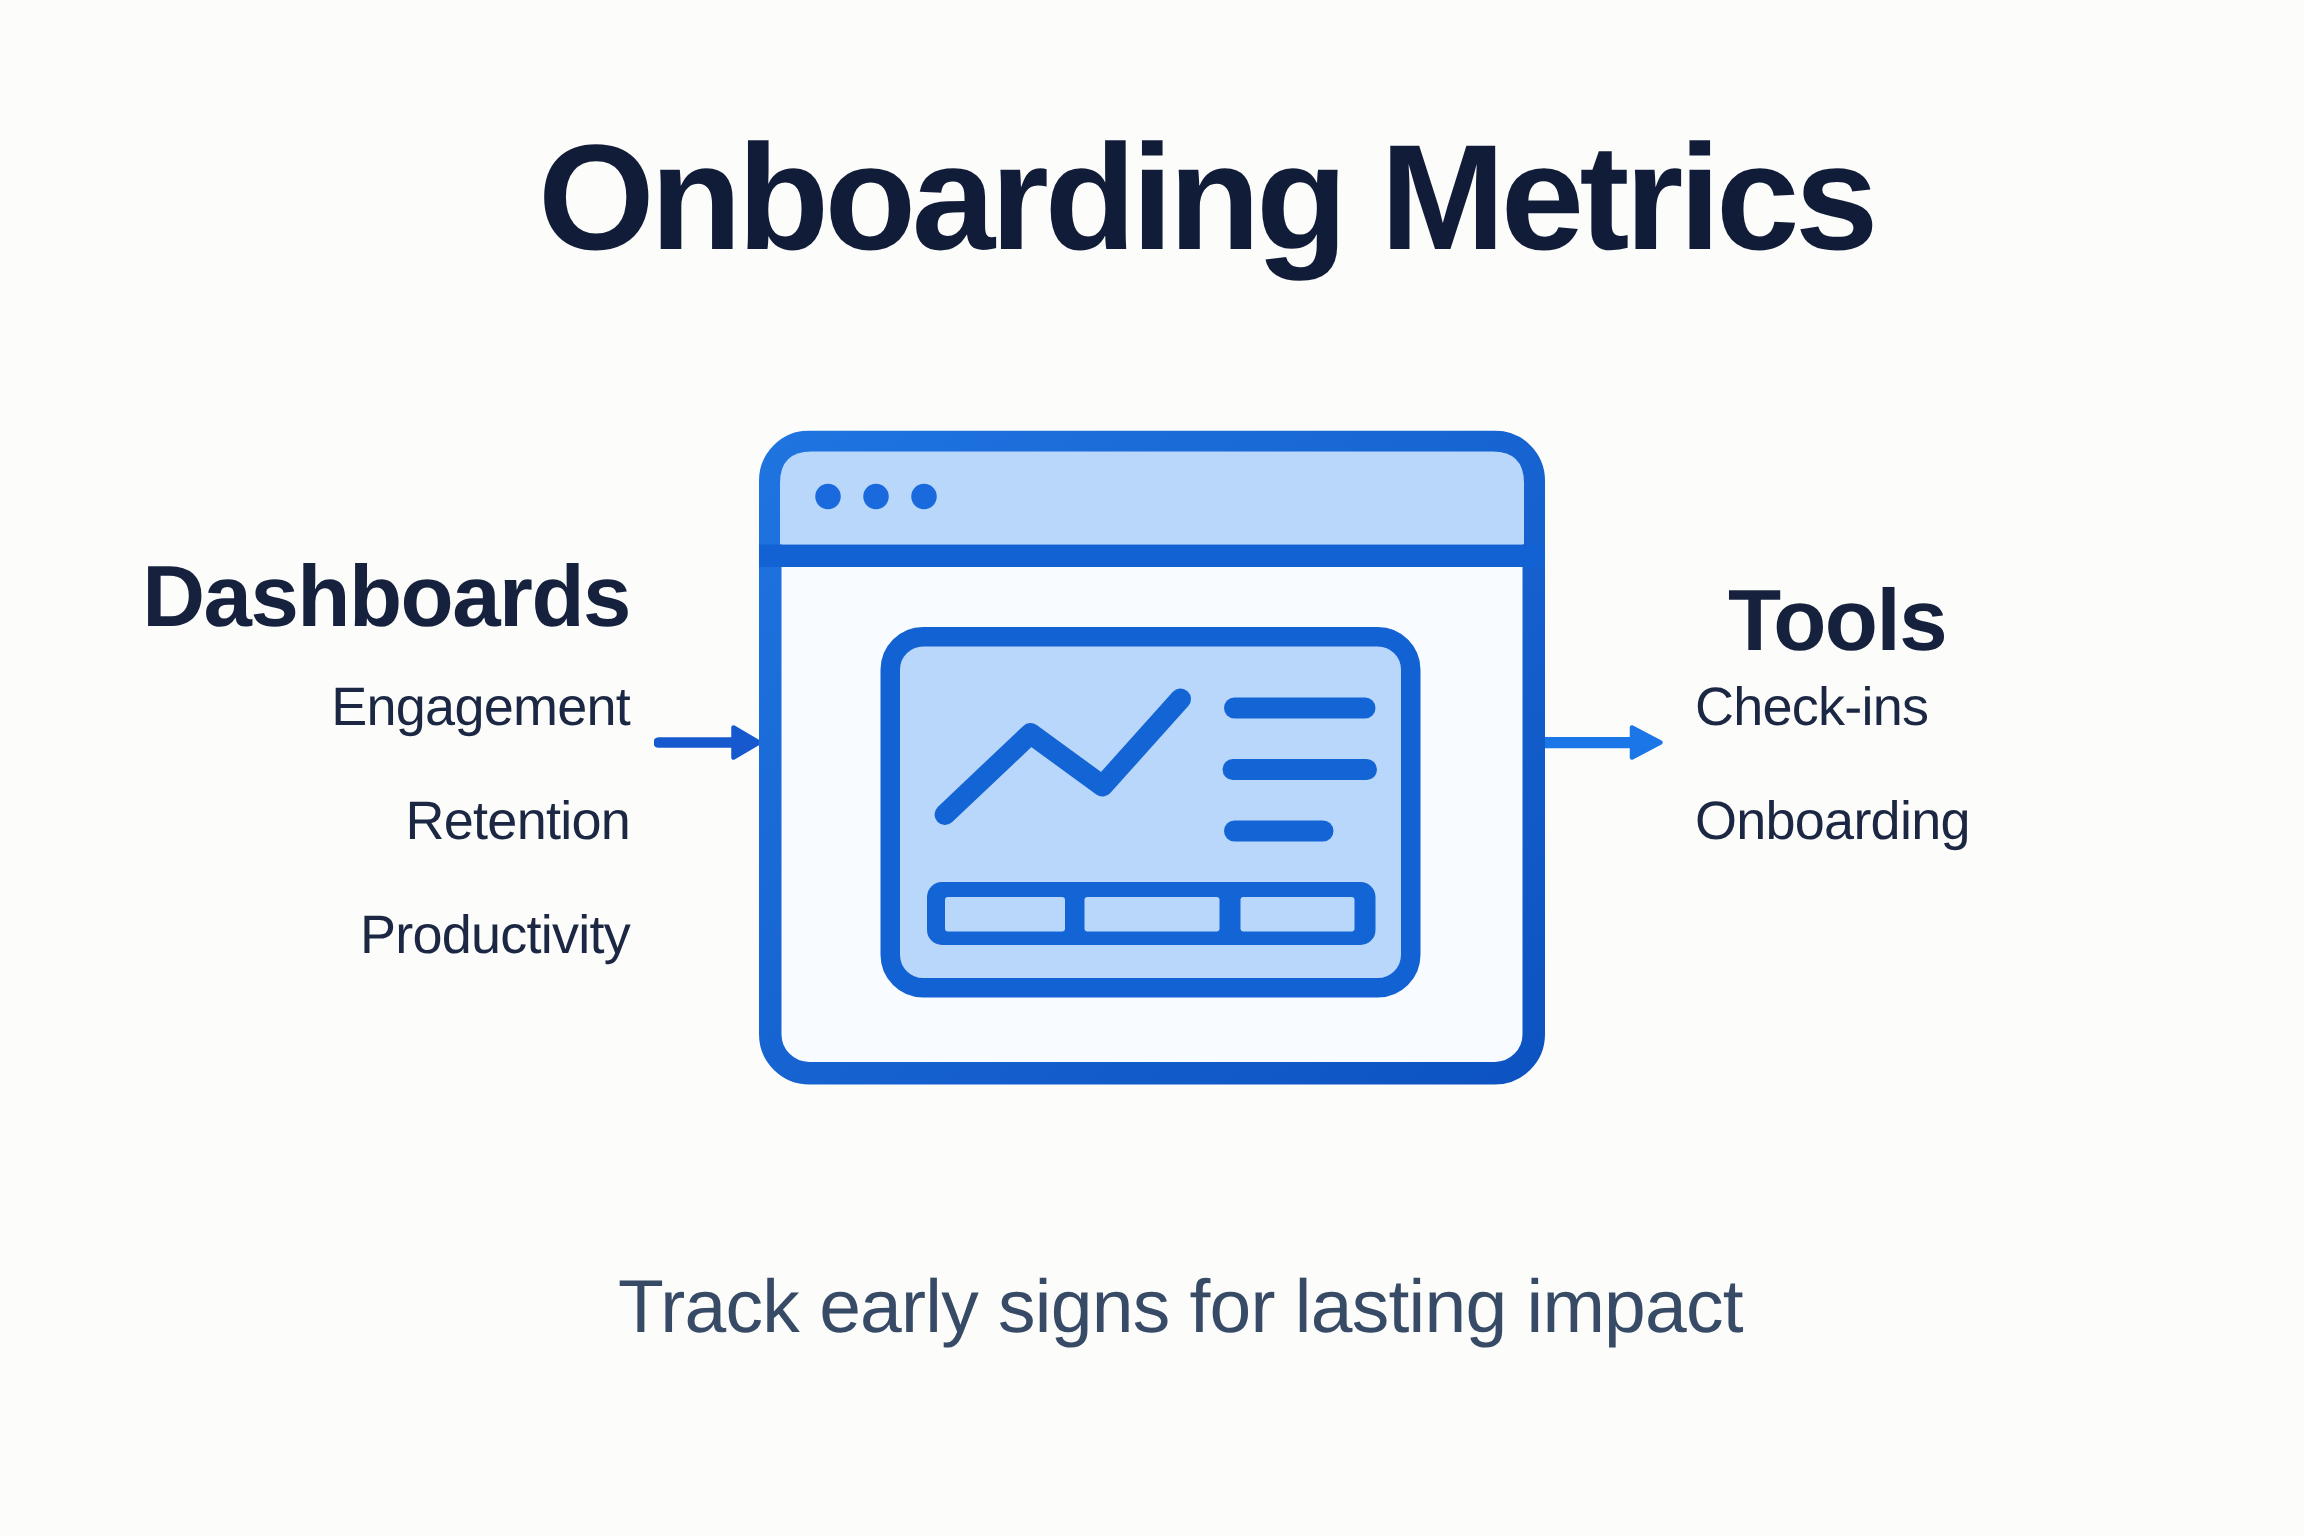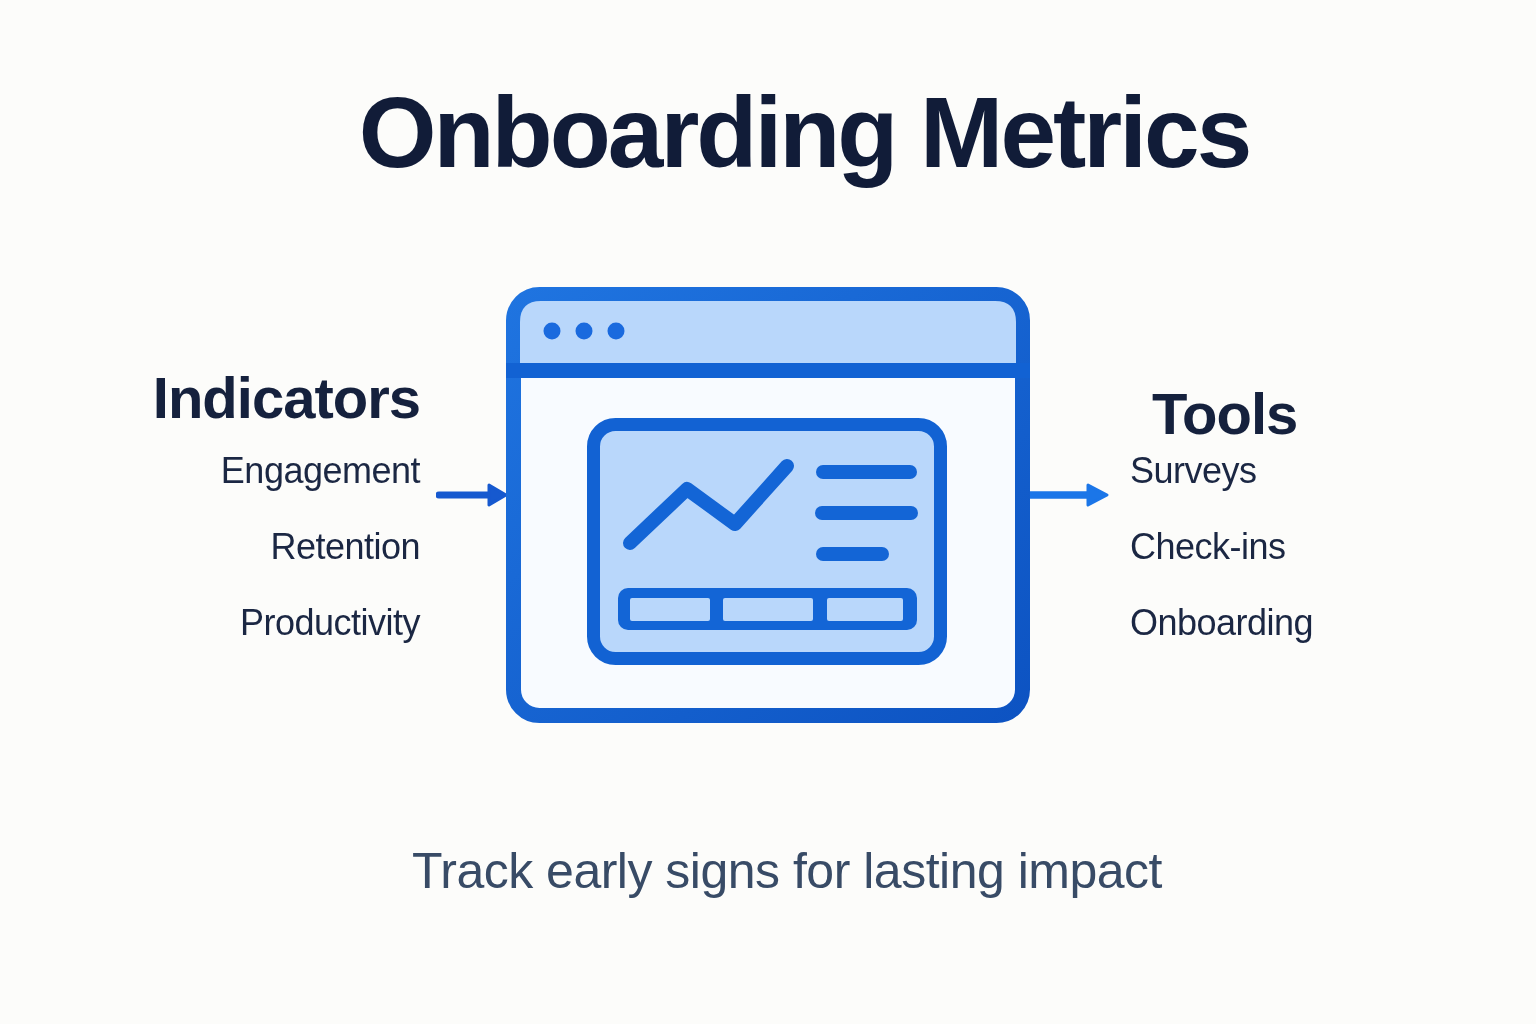--- a/index.html
+++ b/index.html
@@ -29,30 +29,29 @@
   }
   .abs{position:absolute;}
 </style>
 </head>
 <body>
 
 <div class="canvas">
 
   <h1 class="title">Onboarding Metrics</h1>
 
-  <div class="col-heading left">Indicators</div>
+  <div class="col-heading left">Dashboards</div>
   <div class="col-list left">
     <div>Engagement</div>
     <div>Retention</div>
     <div>Productivity</div>
   </div>
 
   <div class="col-heading right">Tools</div>
   <div class="col-list right">
-    <div>Surveys</div>
     <div>Check-ins</div>
     <div>Onboarding</div>
   </div>
 
   <svg class="abs" style="left:436px;top:481px;" width="74" height="28" viewBox="0 0 74 28">
     <line x1="3" y1="14" x2="55" y2="14" stroke="#1659cf" stroke-width="7" stroke-linecap="round"></line>
     <path d="M53,4 L70,14 L53,24 Z" fill="#1659cf" stroke="#1659cf" stroke-width="3" stroke-linejoin="round"></path>
   </svg>
 
   <svg class="abs" style="left:1028px;top:481px;" width="84" height="28" viewBox="0 0 84 28">

